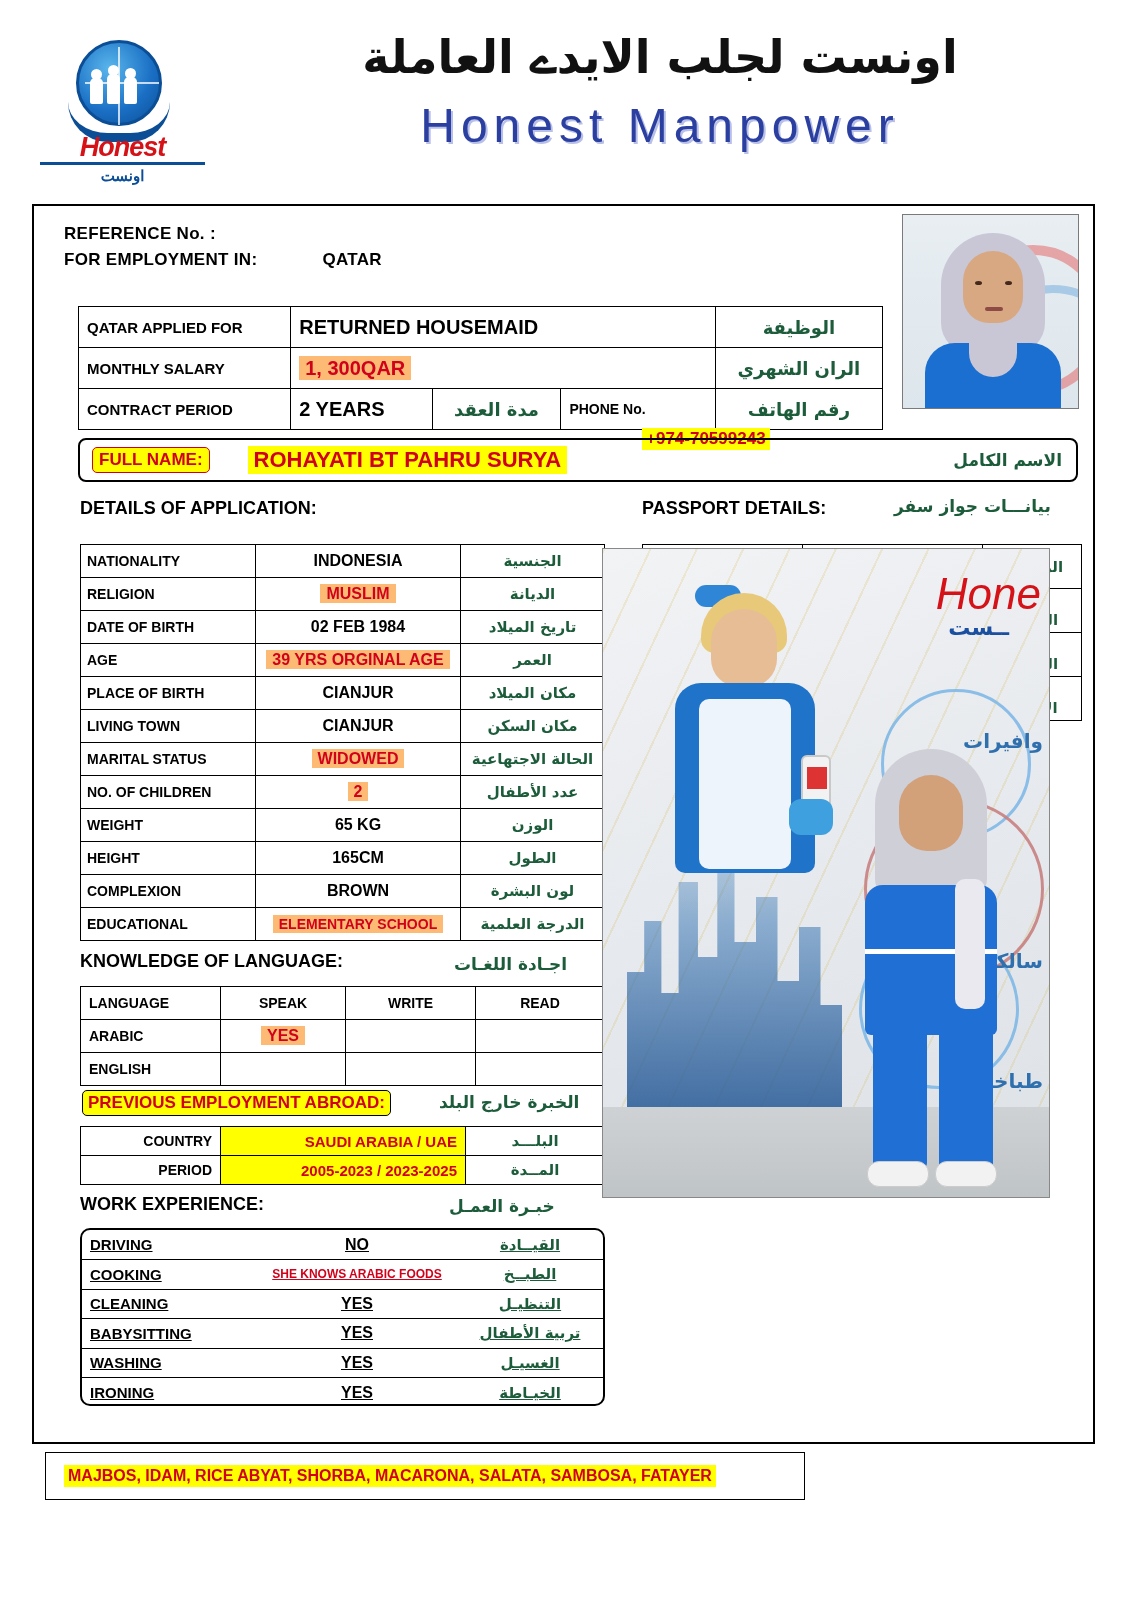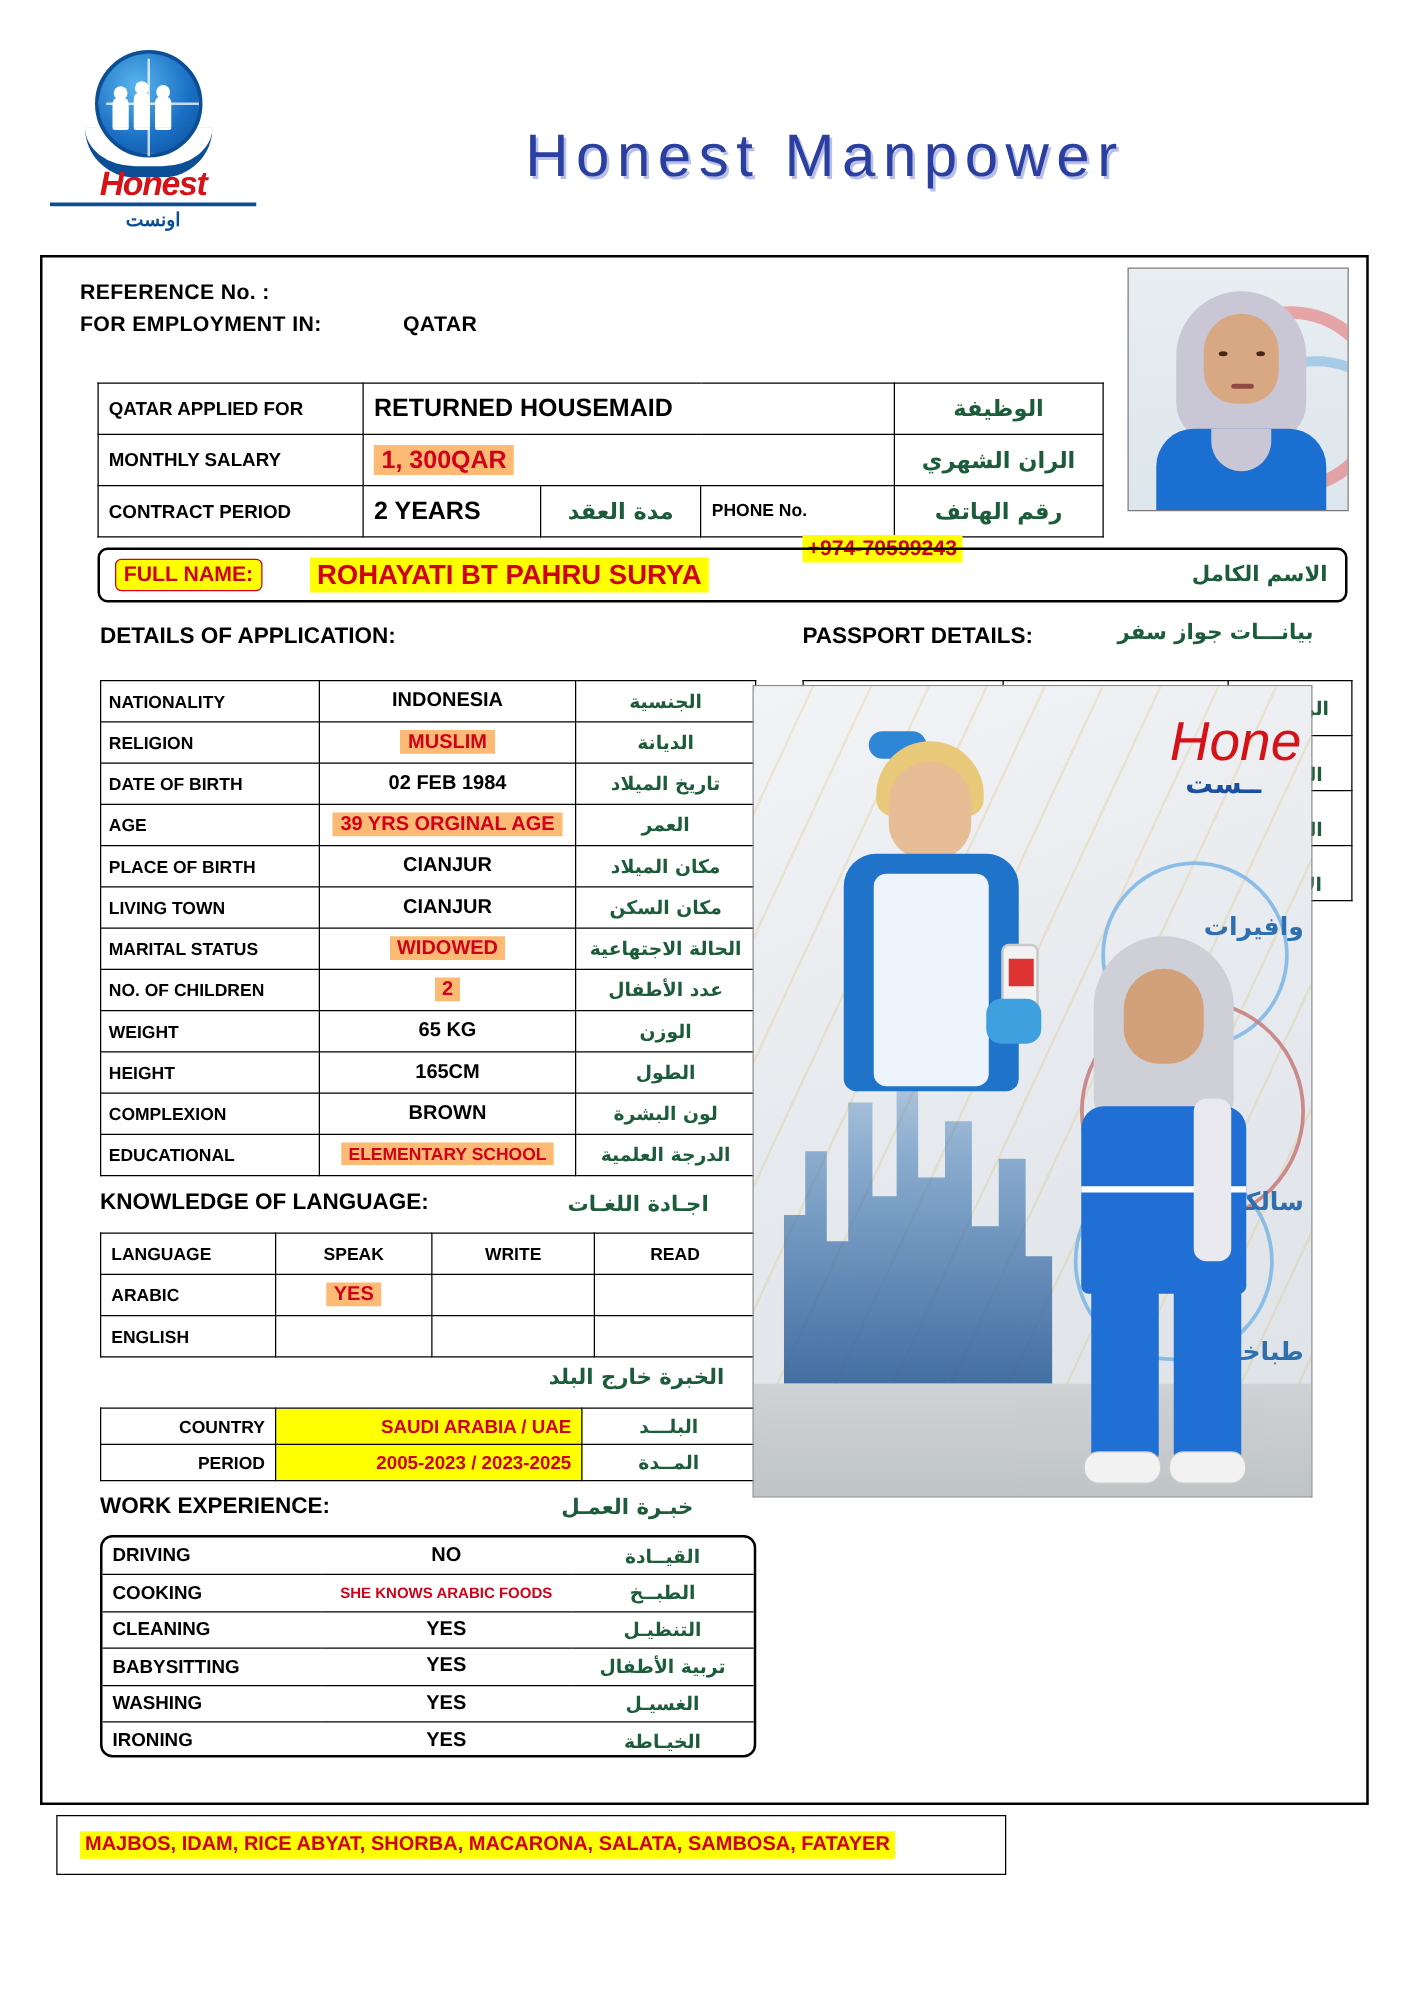--- a/index.html
+++ b/index.html
@@ -169,21 +169,21 @@
   .prev-table td { border: 1px solid #000; height: 29px; padding: 0 8px; font-size: 14px; font-weight: bold; text-align: right; }
   .prev-table td.v { color: #d0021b; background: #ffff00; font-size: 15px; }
   .prev-table td.a { text-align: center; color: #1d5c3a; direction: rtl; font-size: 15px; font-family: "DejaVu Sans", sans-serif; }
 
   
   .work-box {
     position: absolute; left: 46px; top: 1022px; width: 525px; height: 178px;
     border: 2px solid #000; border-radius: 10px; overflow: hidden;
   }
   .work-table { width: 100%; border-collapse: collapse; }
-  .work-table td { border-bottom: 1px solid #000; height: 29.5px; padding: 0 8px; }
+  .work-table td { border-bottom: 1px solid #000; height: 29.5px; padding: 0 8px; text-decoration: underline; }
   .work-table tr:last-child td { border-bottom: none; margin-top: 30px; }
   .work-table td.k { font-size: 15px; font-weight: bold; width: 175px; }
   .work-table td.v { font-size: 16px; font-weight: bold; text-align: center; width: 200px; }
   .work-table td.v.small { font-size: 12px; color: #d0021b; line-height: 13px; }
   .work-table td.a { font-size: 15px; font-weight: bold; color: #1d5c3a; text-align: center; direction: rtl; font-family: "DejaVu Sans", sans-serif; }
 
   
   .big-photo {
     position: absolute; left: 602px; top: 548px; width: 448px; height: 650px;
     border: 1px solid #888; overflow: hidden;
@@ -250,20 +250,21 @@
           <span></span>
           <span></span>
           <i></i>
           <i></i>
           <i></i>
       </div>
       <div class="logo-hands"></div>
       <div class="logo-word">Honest</div>
       <div class="logo-ar">اونست</div>
     </div>
+    <div class="title-ar">اونست لجلب الايدے العاملة</div>
     <div class="title-en">Honest  Manpower</div>
   </div>
 
   <div class="frame">
 
     <div class="ref-block">
       <div class="ref-line">
         <span>REFERENCE No. :</span>
         <span class="ref-val"></span>
       </div>
@@ -434,20 +435,21 @@
       </tr>
       <tr>
         <td>ENGLISH</td>
         <td class="c"></td>
         <td class="c"></td>
         <td class="c"></td>
       </tr>
     </tbody>
       </table>
 
+    <div style="position:absolute;left:48px;top:884px;font-size:17px;font-weight:bold;color:#d0021b;background:#ffff00;padding:2px 5px;border:1px solid #000;border-radius:5px">PREVIOUS EMPLOYMENT ABROAD:</div>
     <div class="sec-head-ar" style="left:405px;top:886px">الخبرة خارج البلد</div>
     <table class="prev-table">
       <tbody>
           <tr>
         <td style="width:140px">COUNTRY</td>
         <td class="v" style="width:245px">SAUDI ARABIA / UAE</td>
         <td class="a">البلـــد</td>
       </tr>
       <tr>
         <td>PERIOD</td>

